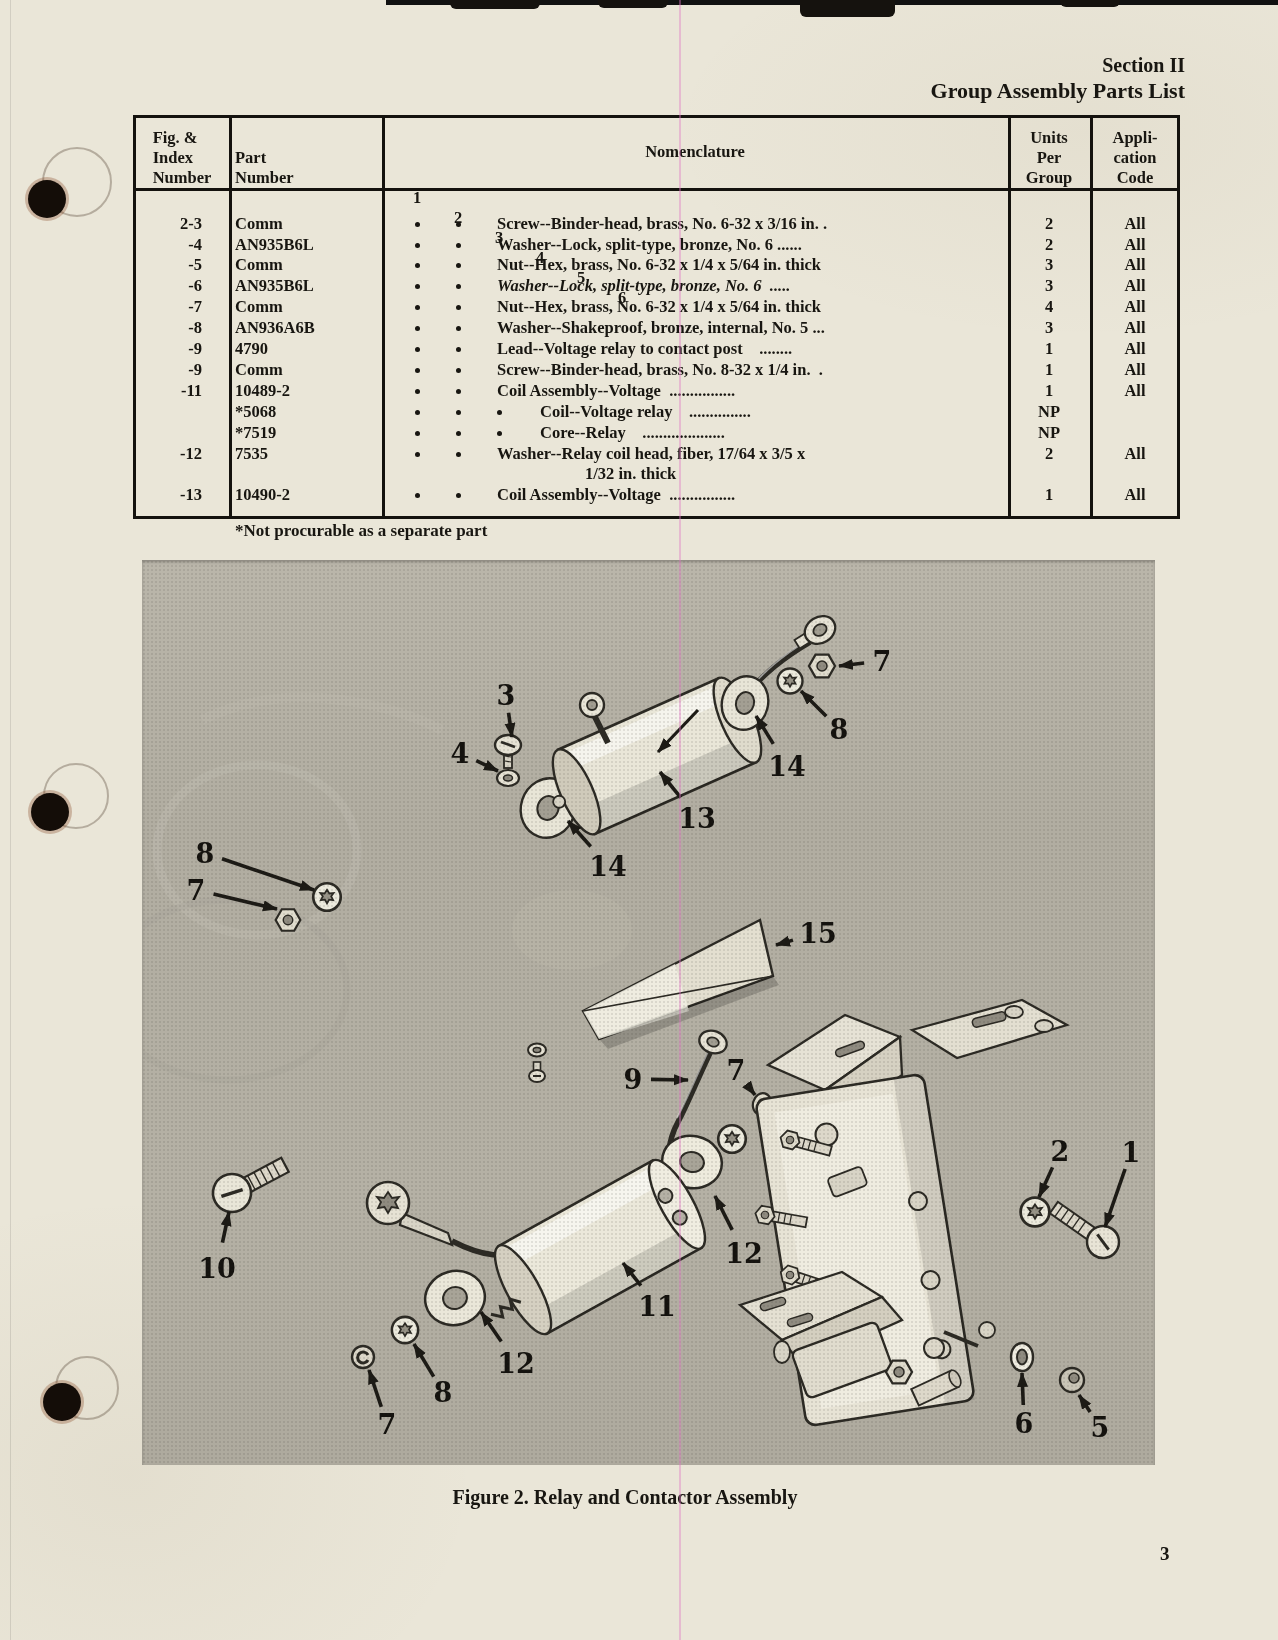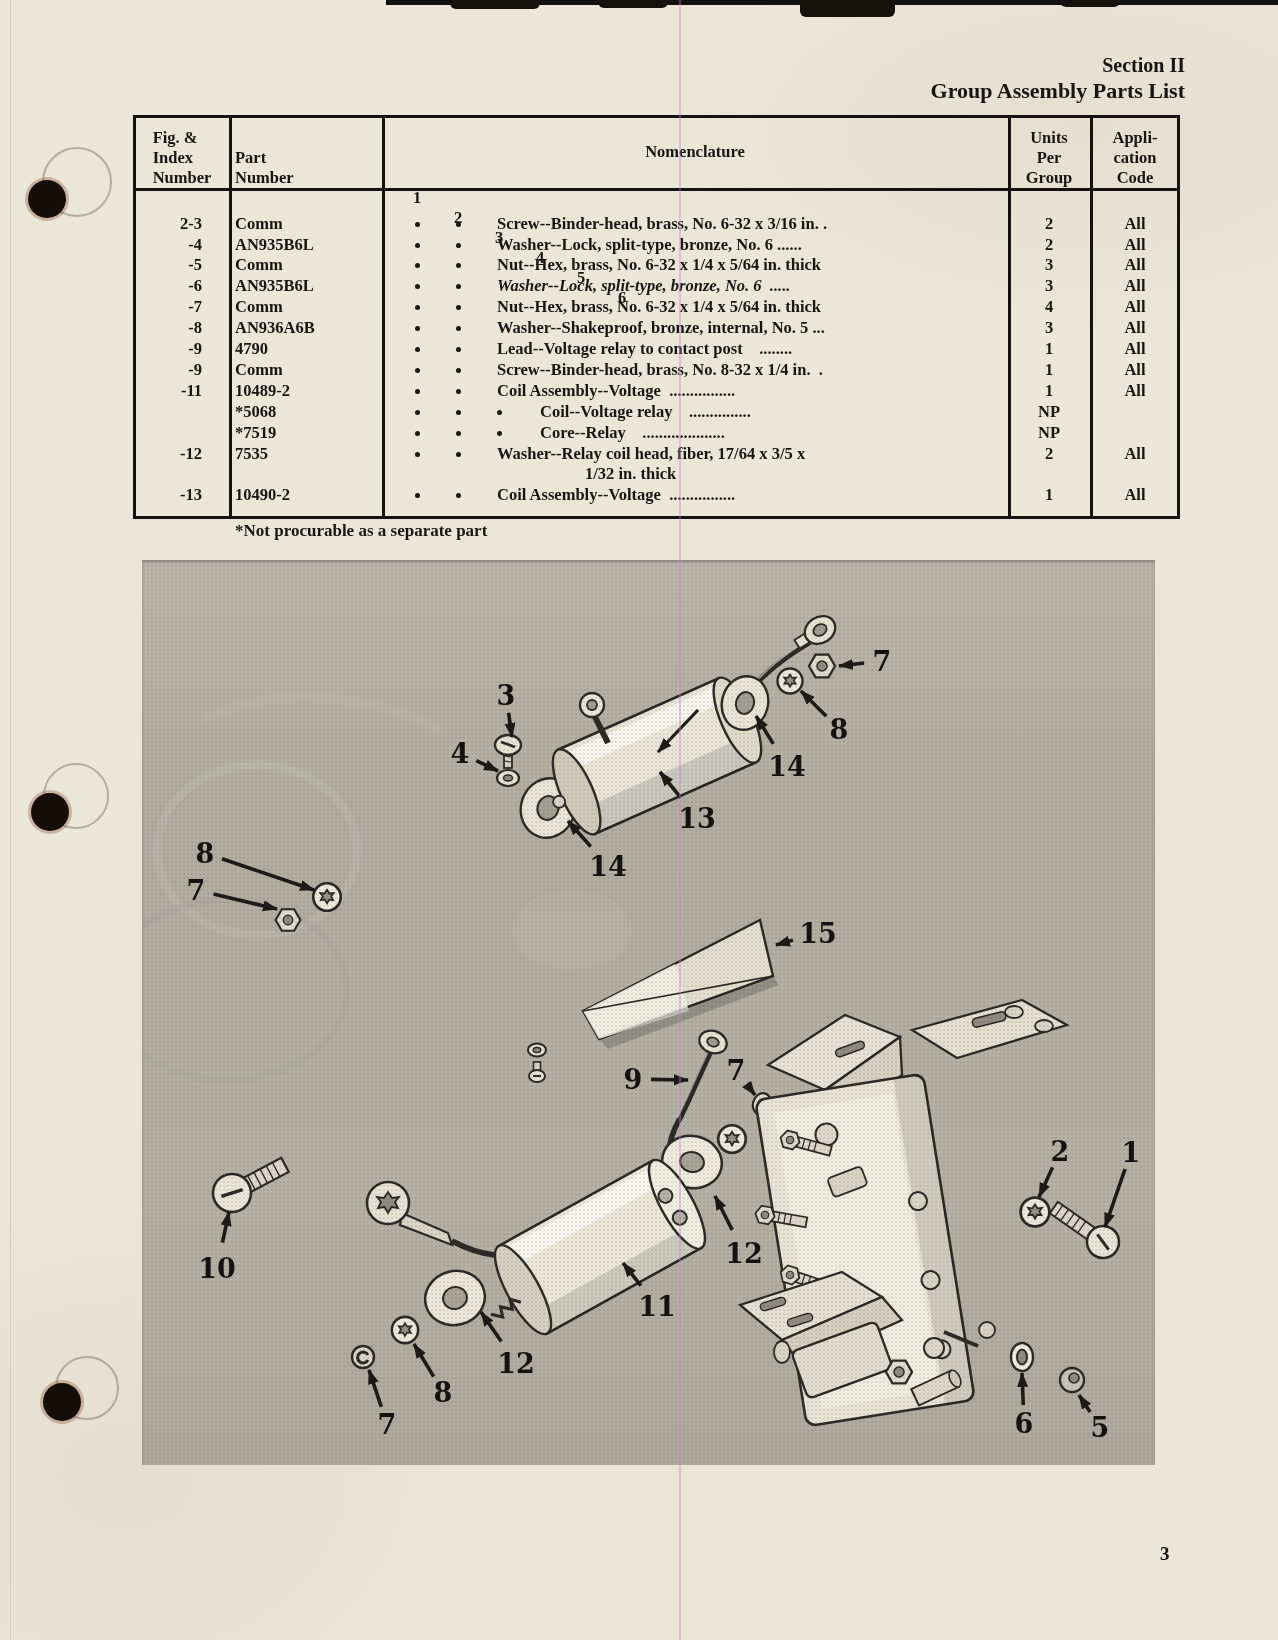--- a/index.html
+++ b/index.html
@@ -370,14 +370,15 @@
           <line x1="239.3079002116969" y1="846.9237006350908" x2="227" y2="810" stroke="#1c1a15" stroke-width="3.6" marker-end="url(#ah)"></line>
           <text x="245" y="864" text-anchor="middle" dominant-baseline="central" font-family="&quot;DejaVu Serif&quot;, serif" font-weight="bold" font-size="27" fill="#14120e">7</text>
           <line x1="881.2805753097203" y1="845.0143827430078" x2="880" y2="813" stroke="#1c1a15" stroke-width="3.6" marker-end="url(#ah)"></line>
           <text x="882" y="863" text-anchor="middle" dominant-baseline="central" font-family="&quot;DejaVu Serif&quot;, serif" font-weight="bold" font-size="27" fill="#14120e">6</text>
           <line x1="948.1241840532372" y1="851.9511376049329" x2="937" y2="835" stroke="#1c1a15" stroke-width="3.6" marker-end="url(#ah)"></line>
           <text x="958" y="867" text-anchor="middle" dominant-baseline="central" font-family="&quot;DejaVu Serif&quot;, serif" font-weight="bold" font-size="27" fill="#14120e">5</text>
         </g>
     </svg>
   </div>
 
+  <div class="caption">Figure 2.  Relay and Contactor Assembly</div>
   <div class="pageno">3</div>
 </div>
 
 </body></html>

